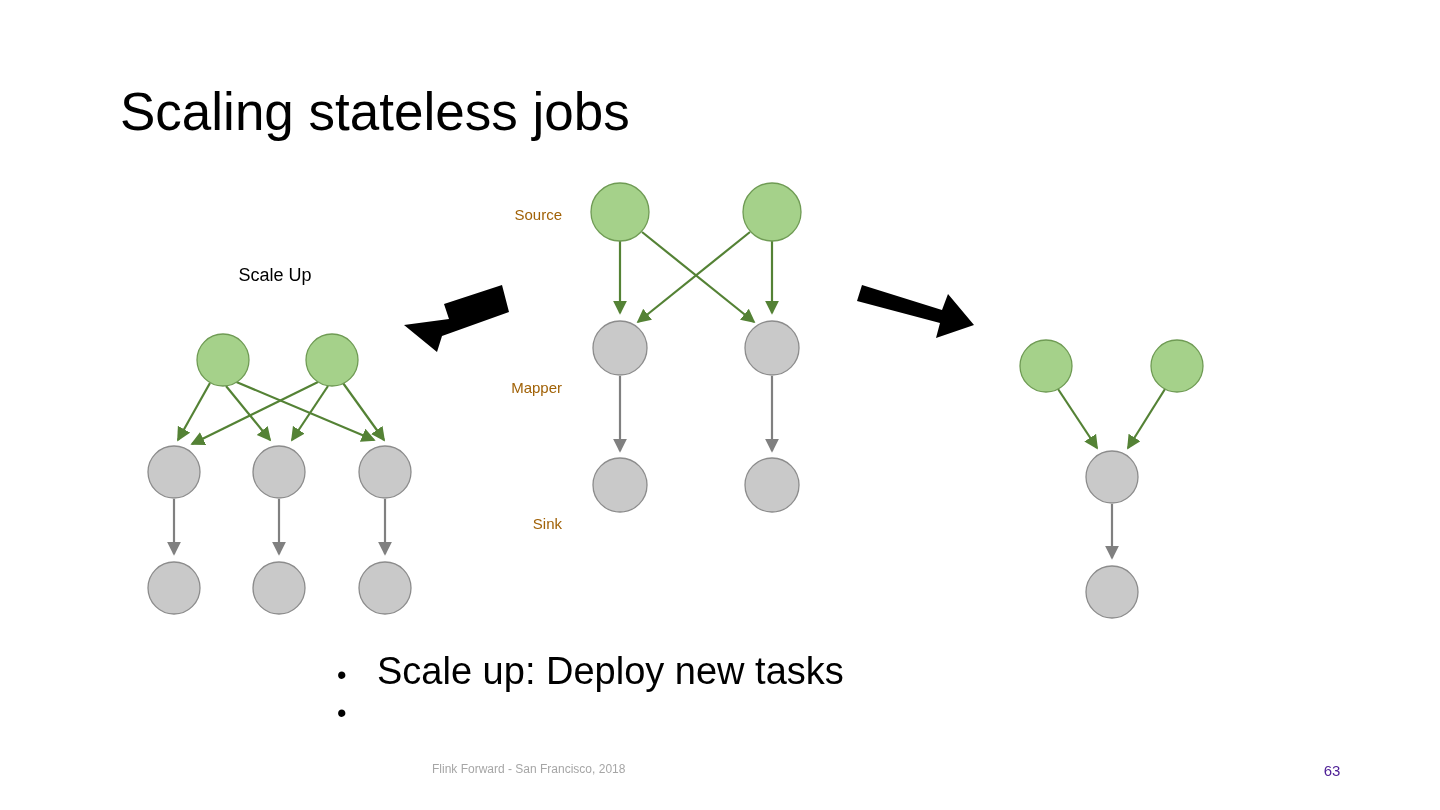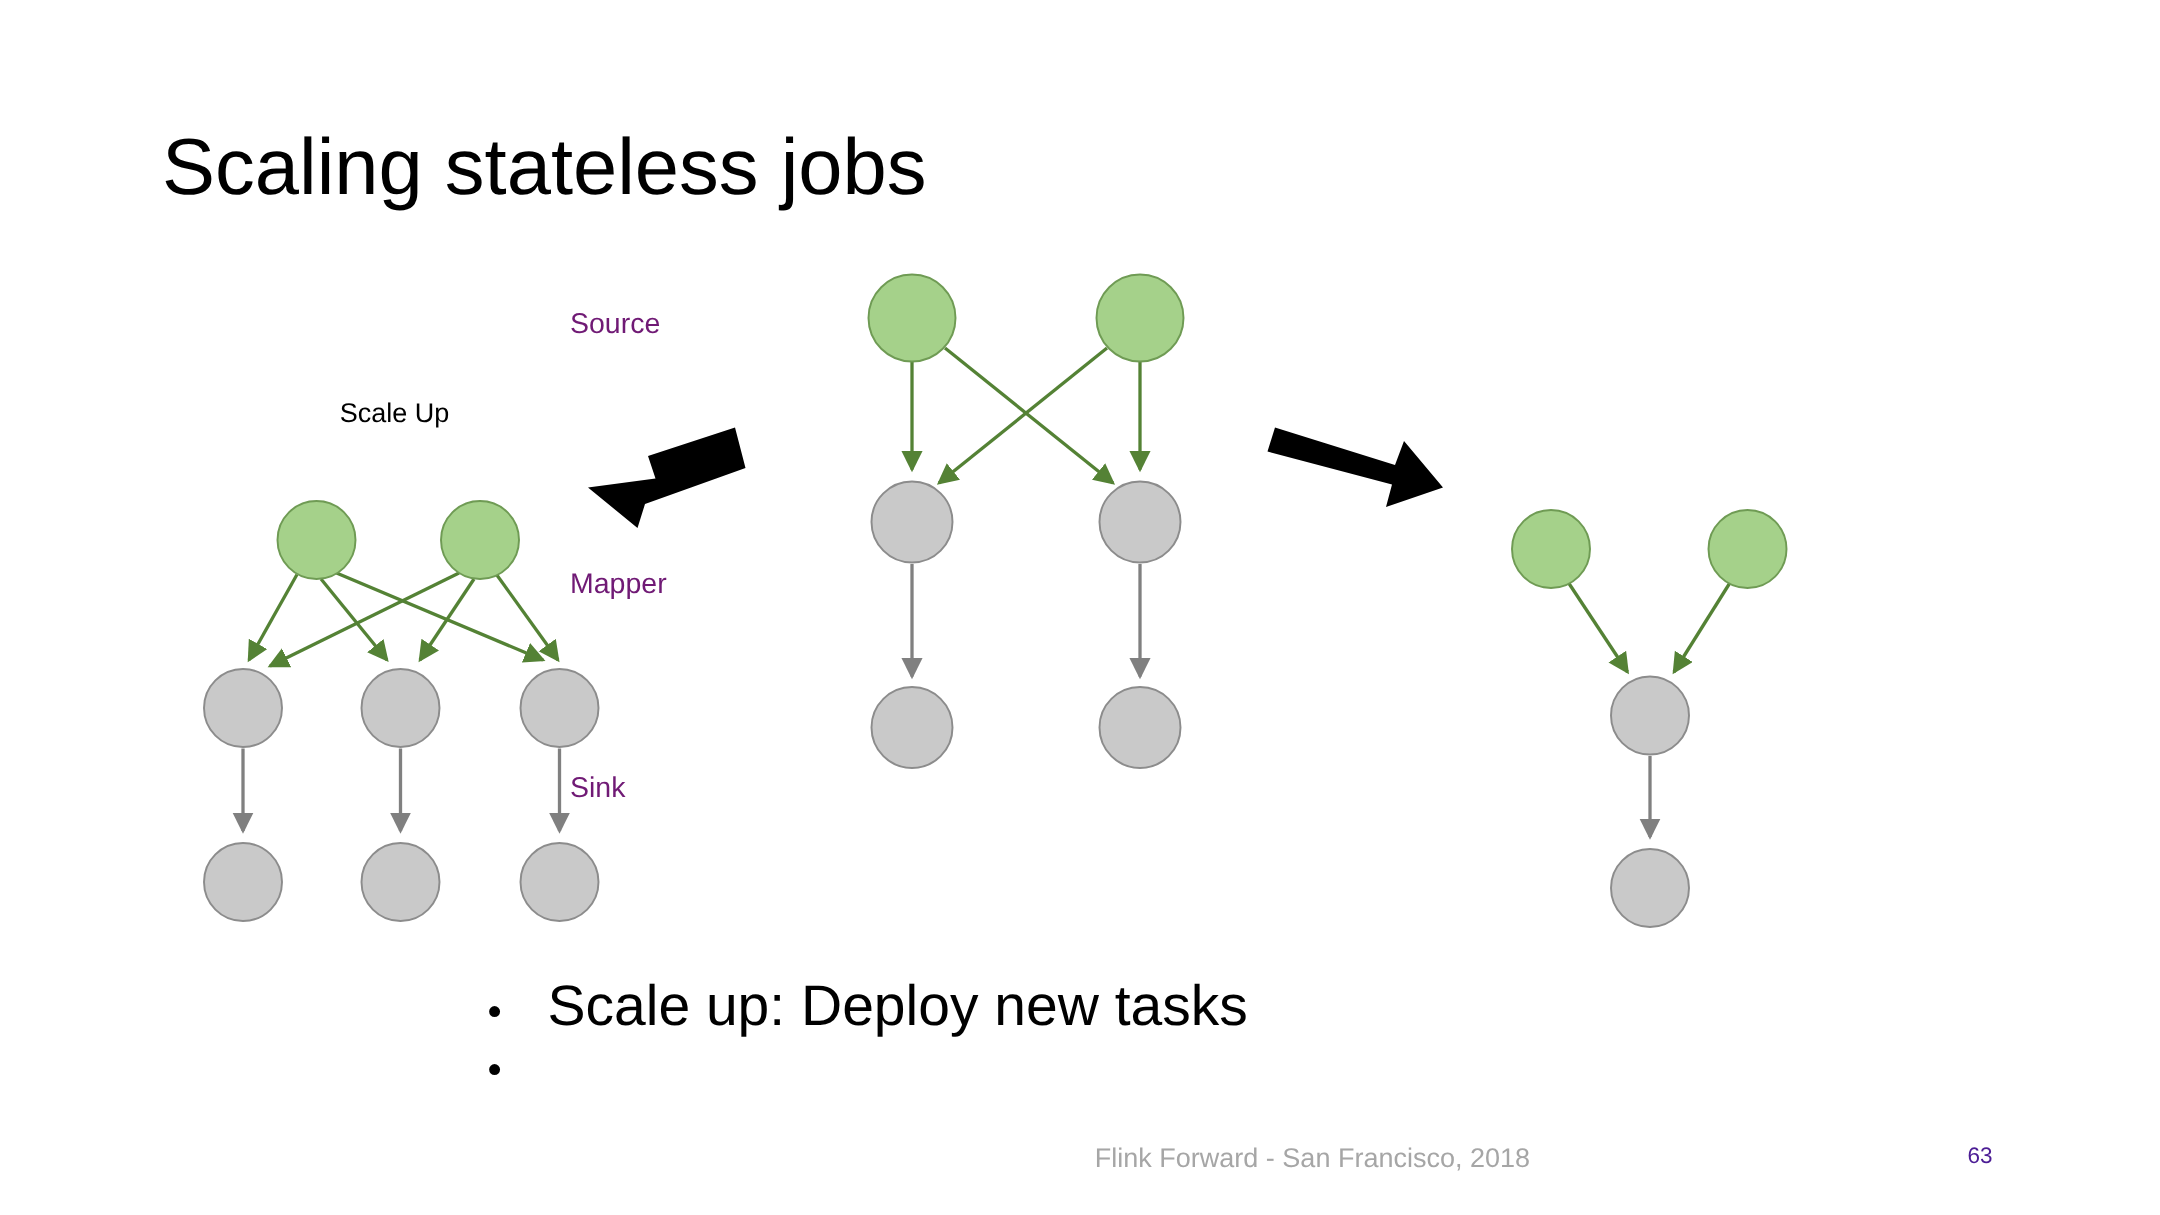--- a/index.html
+++ b/index.html
@@ -10,21 +10,21 @@
   body {
     width: 1440px;
     height: 810px;
     overflow: hidden;
     font-family: "Liberation Sans", sans-serif;
     color: #000000;
     position: relative;
   }
   .slide {
     position: absolute;
-    left: 0; top: 0;
+    left: 12px; top: 0;
     width: 1331px;
     height: 810px;
     background: #ffffff;
   }
   .slide-title {
     position: absolute;
     left: 108px;
     top: 82px;
     font-size: 53px;
     font-weight: 400;
@@ -36,24 +36,24 @@
   .diagram-svg {
     position: absolute;
     left: 0;
     top: 0;
     width: 1440px;
     height: 810px;
     pointer-events: none;
   }
   .stage-label {
     position: absolute;
-    font-size: 19px;
-    color: #701a75;
-    white-space: nowrap;
-    text-align: left;
+    font-size: 15px;
+    color: #a16207;
+    white-space: nowrap;
+    text-align: right;
   }
   .stage-label.src   { left: 380px; width: 170px; top: 206px; }
   .stage-label.map   { left: 380px; width: 170px; top: 335px; margin-top: 44px; }
   .stage-label.sink  { left: 380px; width: 170px; top: 471px; margin-top: 44px; }
 
   .panel-title {
     position: absolute;
     font-size: 18px;
     color: #000000;
     white-space: nowrap;
@@ -84,22 +84,22 @@
     font-size: 38px;
     color: #000000;
     white-space: nowrap;
   }
 
   .footer-text {
     position: absolute;
     left: 420px;
     width: 600px;
     top: 762px;
-    text-align: right;
-    font-size: 18px;
+    text-align: left;
+    font-size: 12px;
     color: #a6a6a6;
     white-space: nowrap;
   }
   .page-number {
     position: absolute;
     left: 1280px;
     width: 80px;
     top: 762px;
     text-align: center;
     font-size: 15px;

